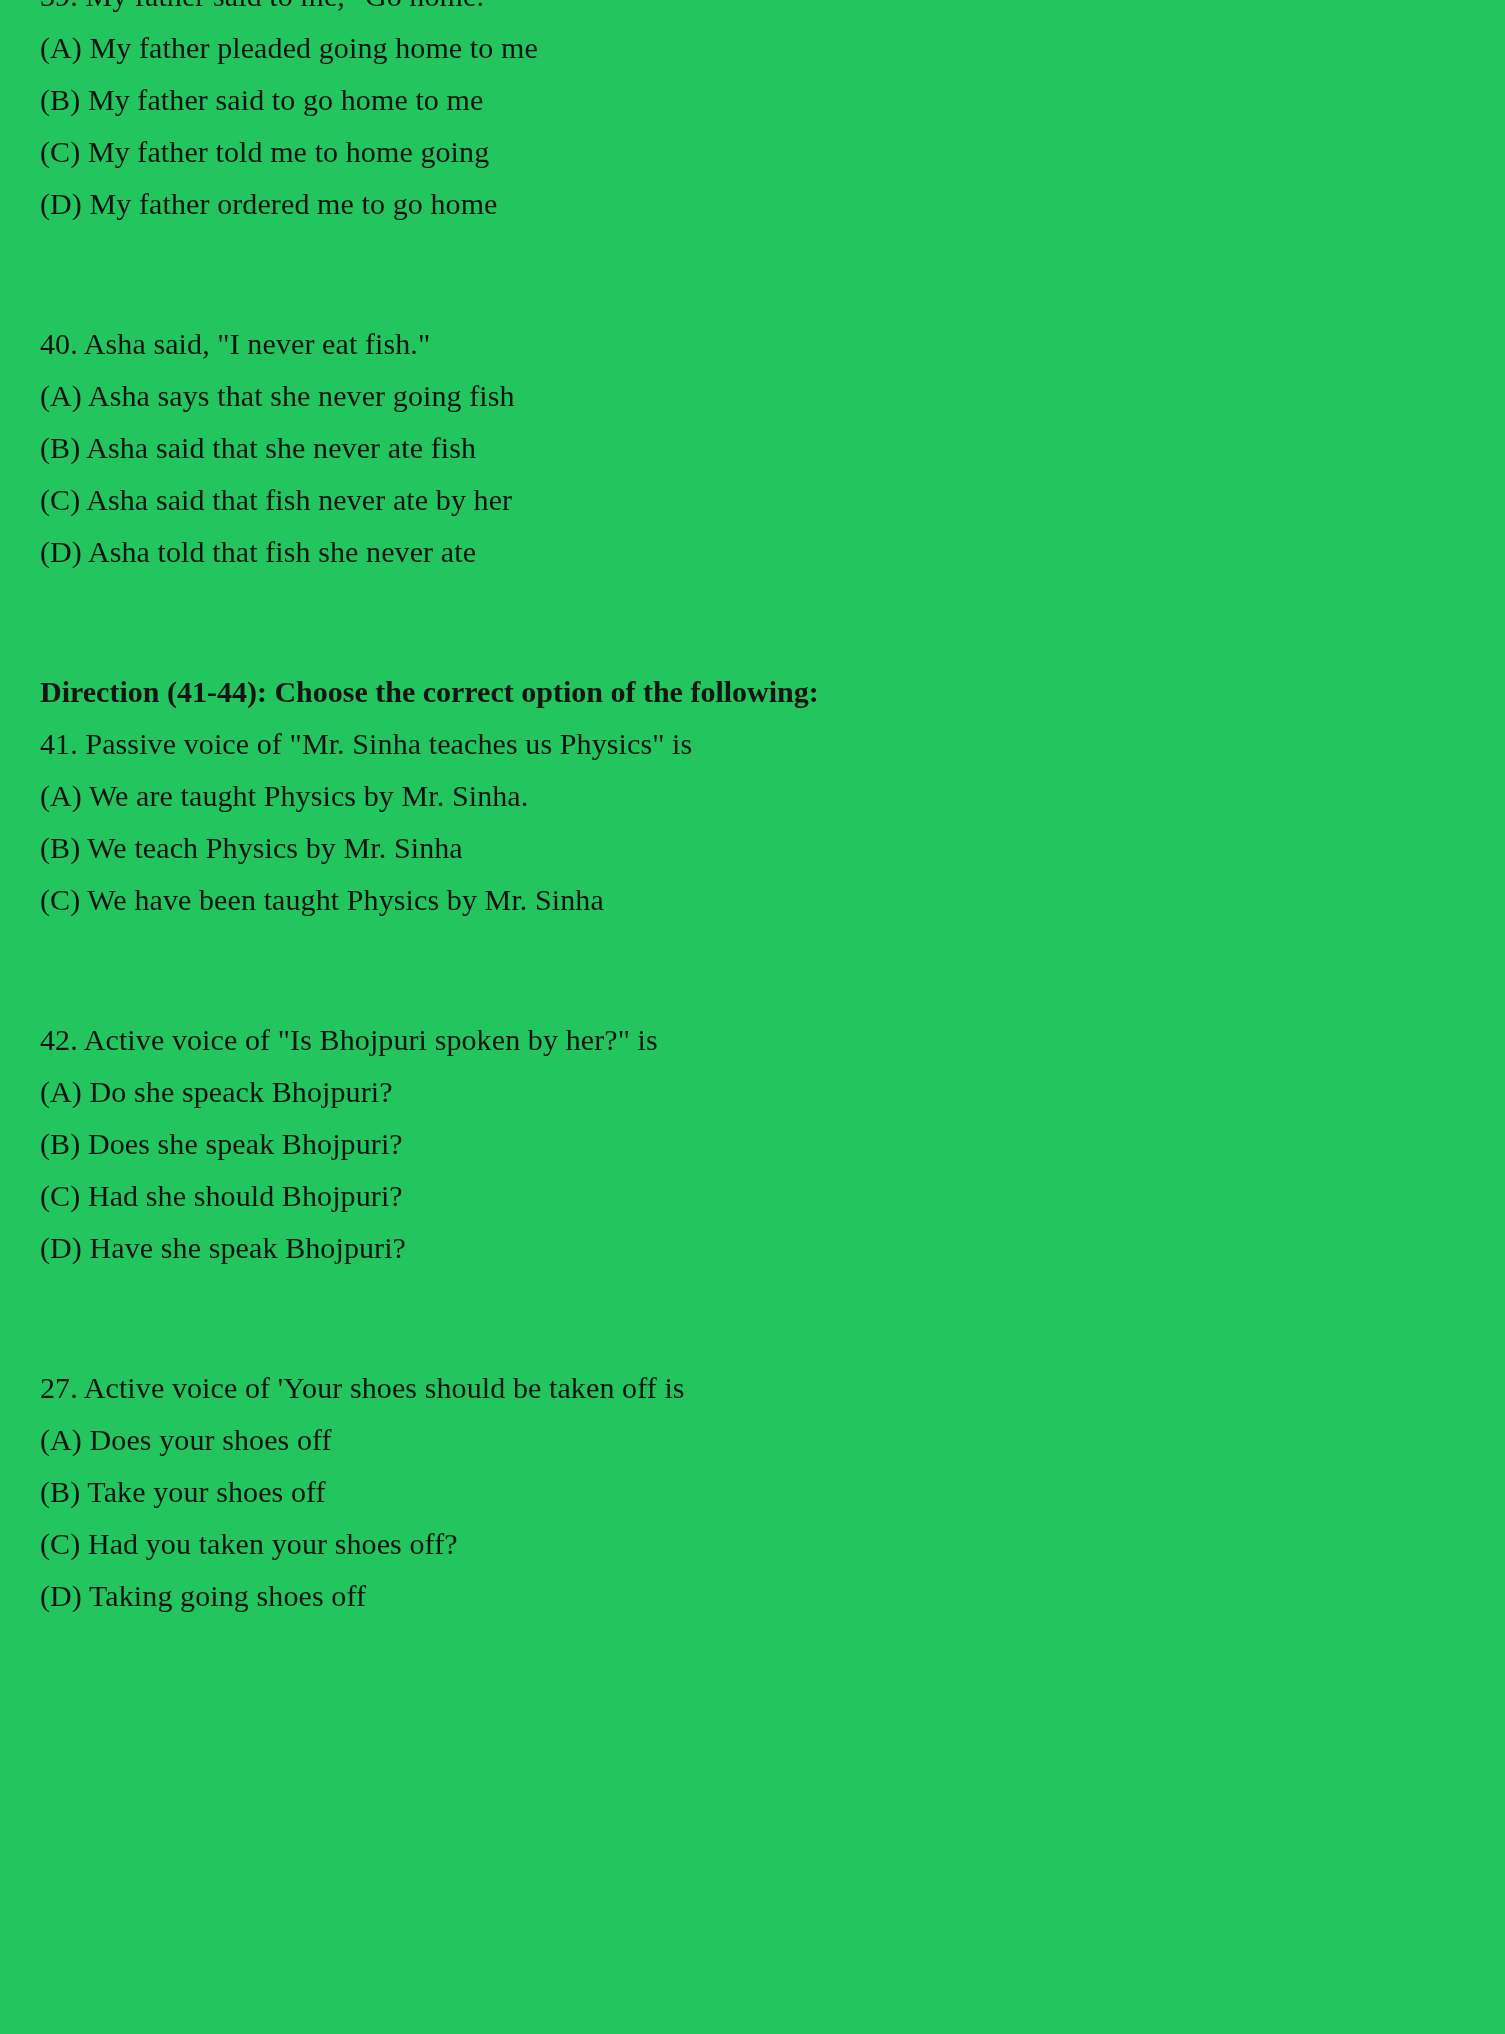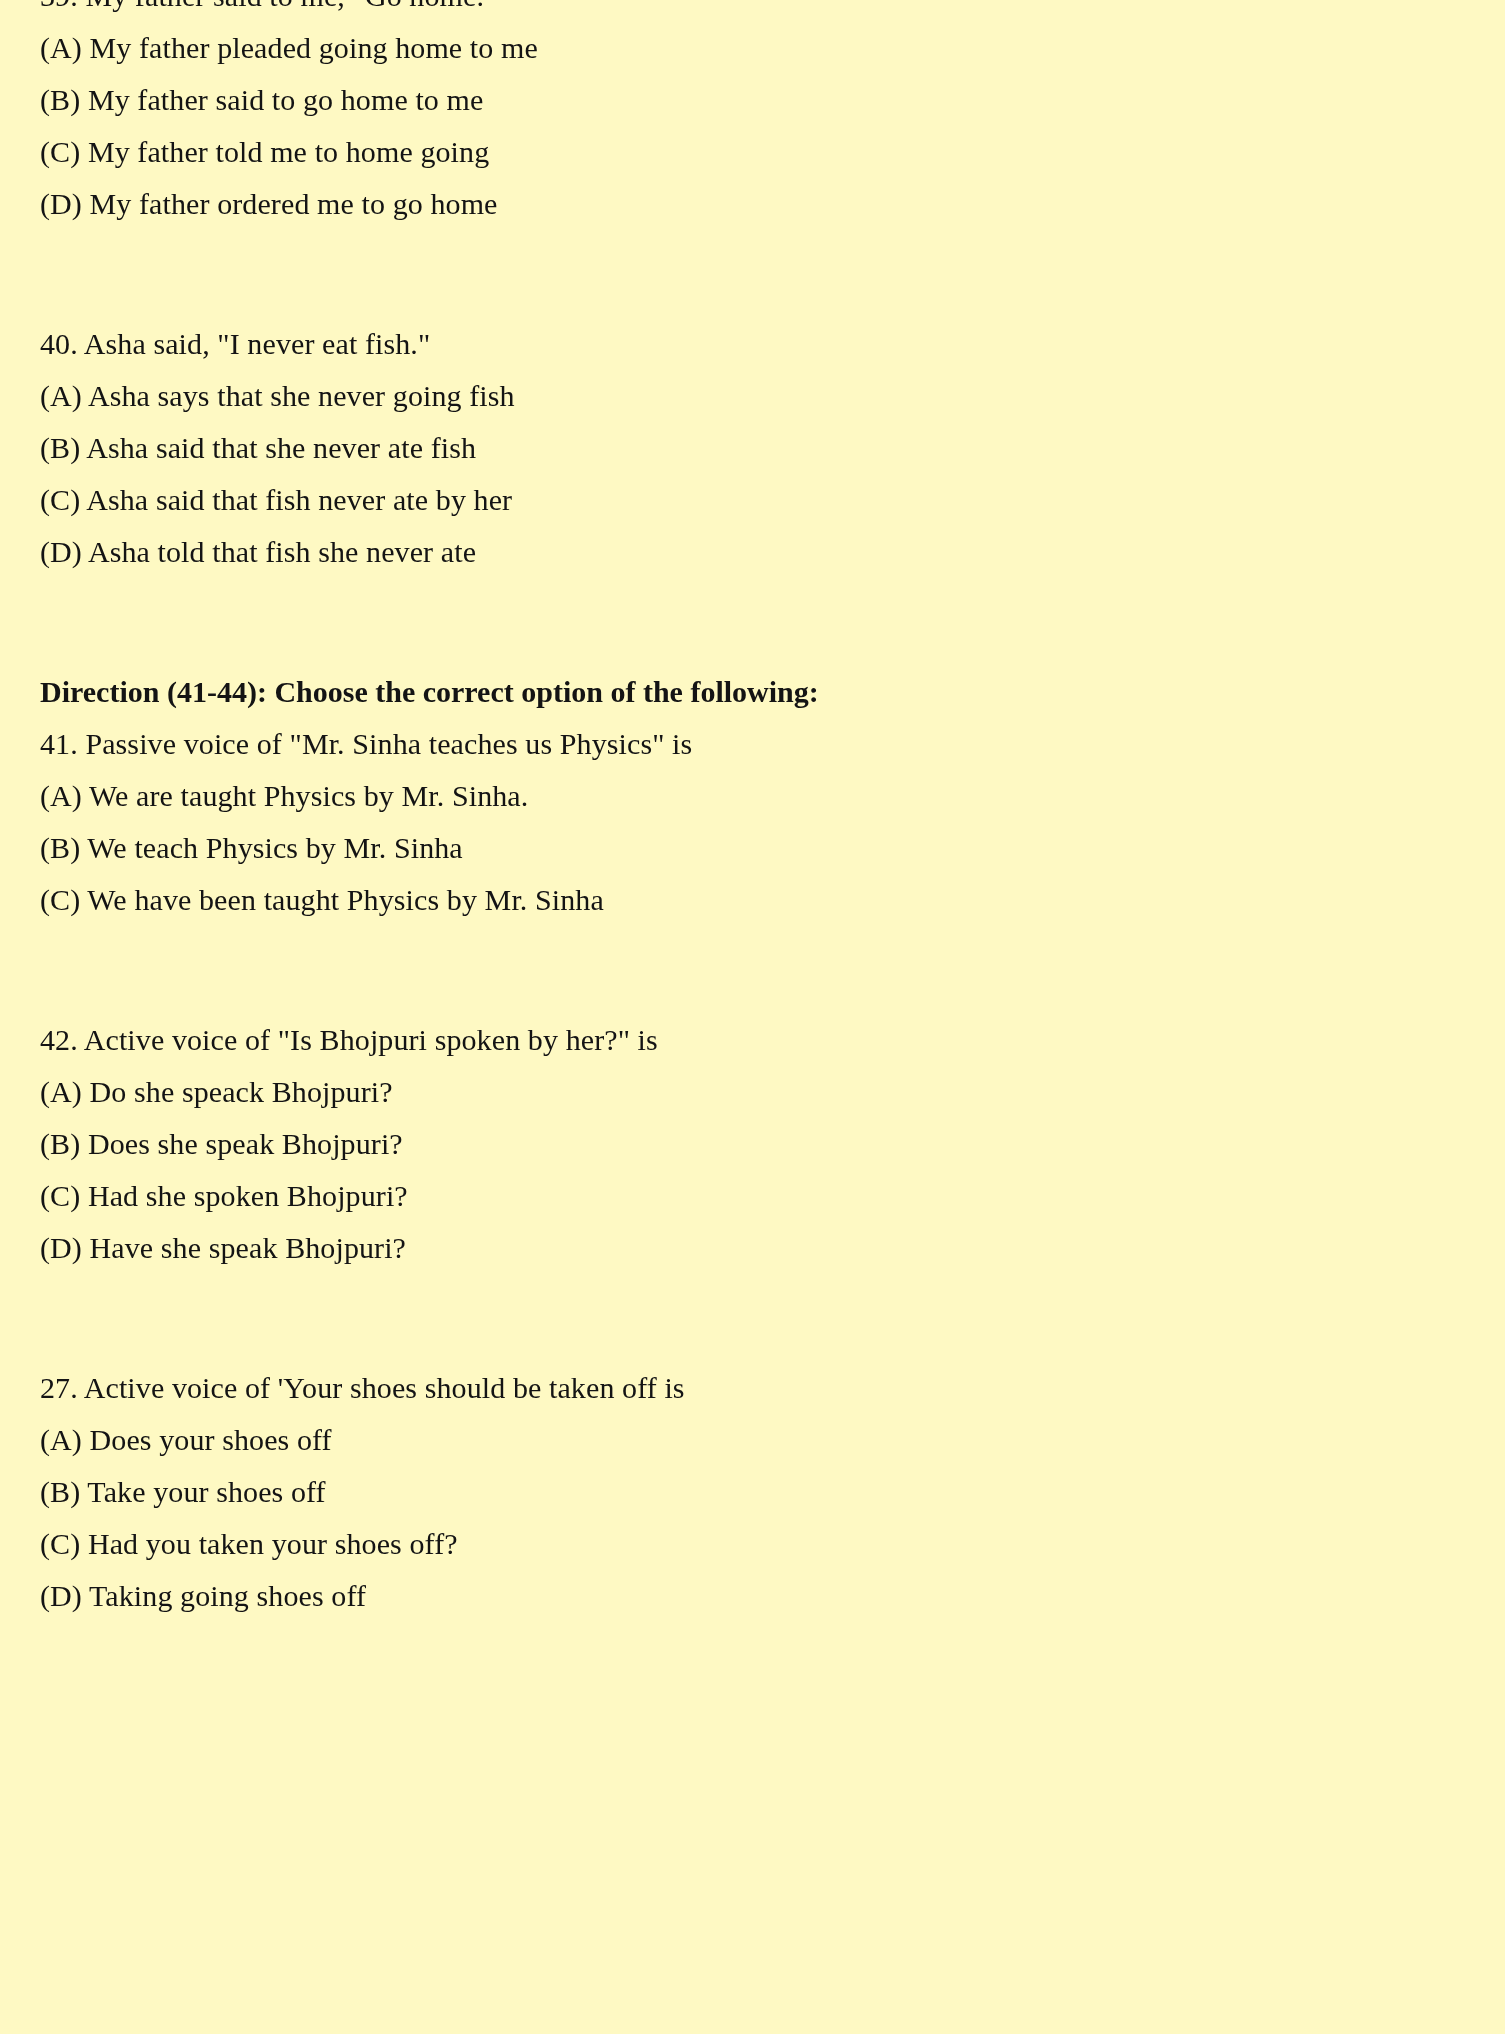--- a/index.html
+++ b/index.html
@@ -4,21 +4,21 @@
 <style>
   html, body {
     margin: 0;
     padding: 0;
     background: #ffffff;
   }
   .page {
     position: relative;
     width: 1505px;
     height: 2034px;
-    background: #fef9c3;
+    background: #22c55e;
     overflow: hidden;
     font-family: "Liberation Serif", "DejaVu Serif", serif;
     color: #111111;
   }
   .content {
     position: absolute;
     left: 40px;
     top: -30px;
     width: 1400px;
   }
@@ -75,21 +75,21 @@
       <div class="block">
         <div class="line question">41. Passive voice of "Mr. Sinha teaches us Physics" is</div>
         <div class="line option">(A) We are taught Physics by Mr. Sinha.</div>
         <div class="line option">(B) We teach Physics by Mr. Sinha</div>
         <div class="line option">(C) We have been taught Physics by Mr. Sinha</div>
       </div>
       <div class="block">
         <div class="line question">42. Active voice of "Is Bhojpuri spoken by her?" is</div>
         <div class="line option">(A) Do she speack Bhojpuri?</div>
         <div class="line option">(B) Does she speak Bhojpuri?</div>
-        <div class="line option">(C) Had she spoken Bhojpuri?</div>
+        <div class="line option">(C) Had she should Bhojpuri?</div>
         <div class="line option">(D) Have she speak Bhojpuri?</div>
       </div>
       <div class="block">
         <div class="line question">27. Active voice of 'Your shoes should be taken off is</div>
         <div class="line option">(A) Does your shoes off</div>
         <div class="line option">(B) Take your shoes off</div>
         <div class="line option">(C) Had you taken your shoes off?</div>
         <div class="line option">(D) Taking going shoes off</div>
       </div>
     </div>

